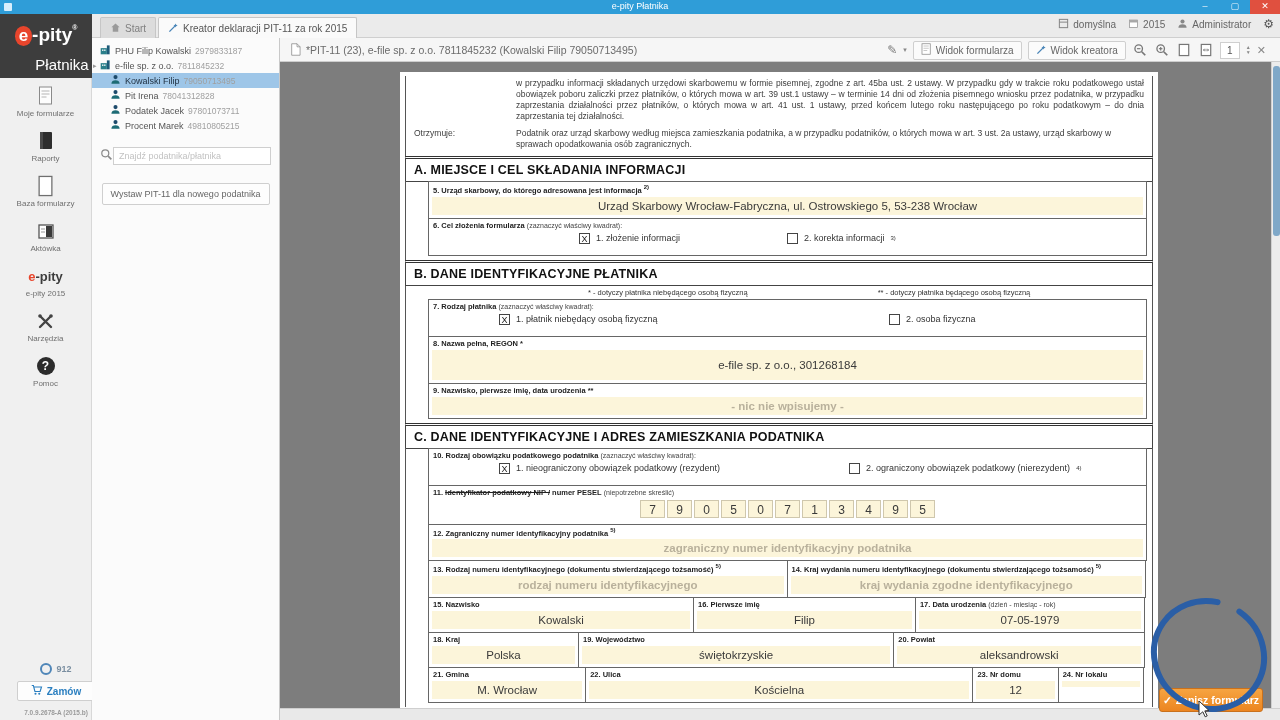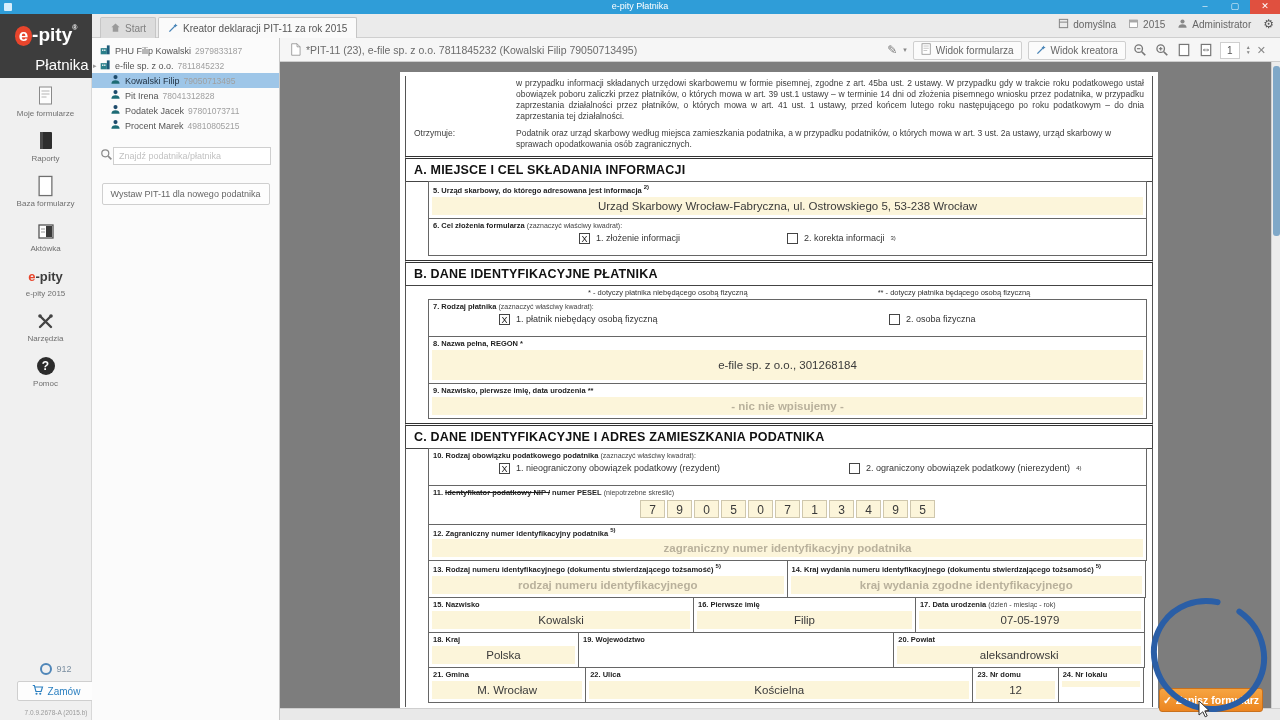--- a/index.html
+++ b/index.html
@@ -31,21 +31,21 @@
   .logo .l2 { font-size:15px; margin-top:10px;padding-left:32px; }
 
   
   .sidebar { position:absolute; left:0; top:78px; width:92px; height:642px; background:#f0f0f0; border-right:1px solid #d8d8d8; }
   .sbitem { text-align:center; padding:7px 0 5px 0; cursor:pointer; }
   .sbitem .sbicon { height:22px; display:flex; justify-content:center; align-items:center; }
   .sbitem .sblabel { font-size:8px; color:#6f6f6f; margin-top:2px; }
   .qicon { width:18px; height:18px; border-radius:50%; background:#2c2c2c; color:#fff; font-size:12px; font-weight:bold; line-height:18px; text-align:center; }
   .epity-mini { font-size:13px; font-weight:bold; color:#3d3d3d; }
   .epity-mini .e { color:#e8452c; }
-  .sb-bottom { position:absolute; left:0; bottom:0; width:112px; text-align:center; }
+  .sb-bottom { position:absolute; left:0; bottom:0; width:112px; text-align:center;font-weight:bold; }
   .counter-row { display:flex; justify-content:center; align-items:center; gap:4px; font-size:9px; color:#7a8ea0; margin-bottom:6px; }
   .counter-ico { width:12px; height:12px; border-radius:50%; border:2px solid #4f86b8; }
   .order-btn { display:flex; justify-content:center; align-items:center; gap:4px; width:78px; margin:0 auto 8px auto; height:20px; background:#fdfdfd; border:1px solid #cfcfcf; border-radius:2px; color:#2a7fc0; font-size:10px; cursor:pointer; }
   .version { font-size:6.5px; color:#9a9a9a; margin-bottom:4px; }
 
   
   .treepanel { position:absolute; left:92px; top:38px; width:188px; height:682px; background:#fbfbfb; border-right:1px solid #c9c9c9; }
   .titem { display:flex; align-items:center; gap:4px; height:15px; padding-left:8px; font-size:9px; color:#777; cursor:pointer; white-space:nowrap; }
   .titem.child { padding-left:18px; }
   .titem.selected { background:#9ec6e8; color:#3c5a74; }
@@ -498,20 +498,21 @@
           <div class="fvalue">07-05-1979</div>
         </div>
       </div>
       <div class="colrow">
         <div class="fieldbox" style="width:21%">
           <div class="flabel">18. Kraj</div>
           <div class="fvalue">Polska</div>
         </div>
         <div class="fieldbox" style="width:44%">
           <div class="flabel">19. Województwo</div>
+          <div class="fvalue">świętokrzyskie</div>
         </div>
         <div class="fieldbox" style="width:35%">
           <div class="flabel">20. Powiat</div>
           <div class="fvalue">aleksandrowski</div>
         </div>
       </div>
       <div class="colrow">
         <div class="fieldbox" style="width:22%">
           <div class="flabel">21. Gmina</div>
           <div class="fvalue">M. Wrocław</div>

